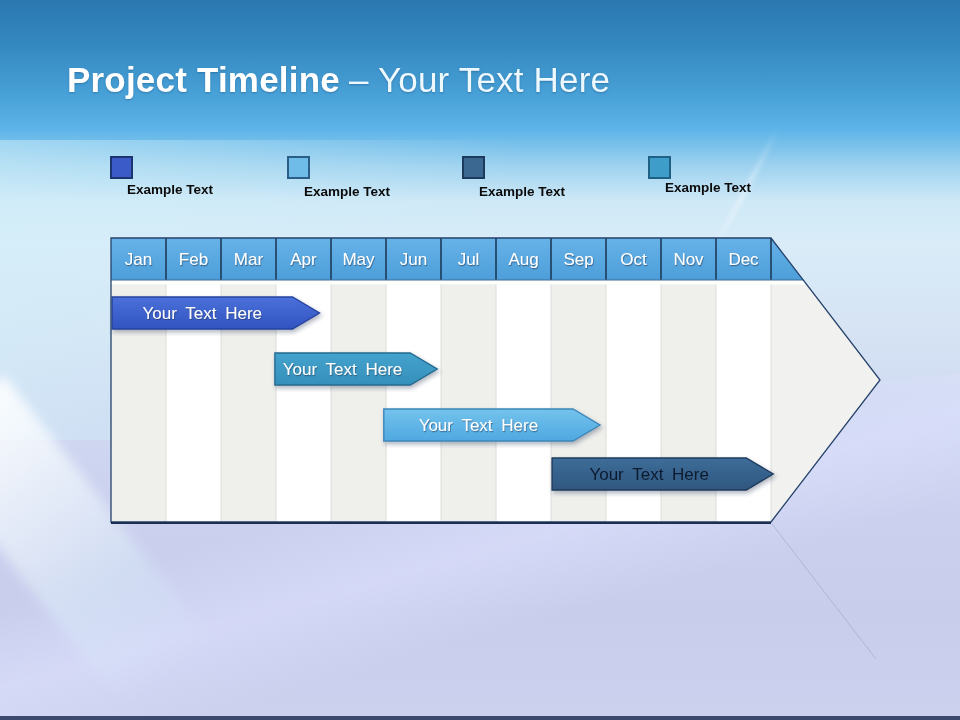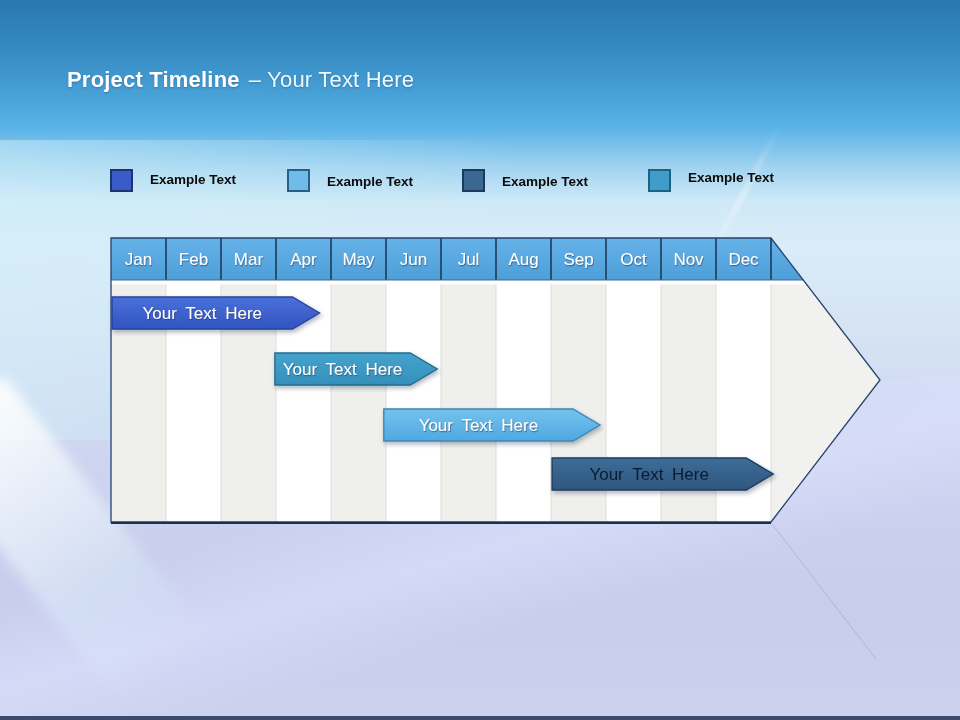--- a/index.html
+++ b/index.html
@@ -30,27 +30,27 @@
     position:absolute;left:0;top:140px;width:960px;height:300px;
     background:linear-gradient(100deg, rgba(210,240,250,.5) 0%, rgba(210,240,250,0) 52%);
     pointer-events:none;
   }
   .bottom-strip{
     position:absolute;left:0;bottom:0;width:960px;height:4px;
     background:#2e3b5e;opacity:.9;
   }
   .title{
     position:absolute;left:67px;top:58px;margin:0;
-    font-size:22px;line-height:44px;letter-spacing:.2px;
+    font-size:35px;line-height:44px;letter-spacing:.2px;
     color:#fff;text-shadow:0 1px 2px rgba(18,60,100,.35);
     white-space:nowrap;font-weight:700;
   }
   .title .rest{font-weight:400;color:#eef8ff;margin-left:9px;}
   .legend{position:absolute;left:0;top:0;width:960px;height:0;}
-  .legend-item{position:absolute;top:169px;display:flex;align-items:flex-start;}
+  .legend-item{position:absolute;top:156px;display:flex;align-items:flex-start;flex-direction:column;}
   .legend-swatch{width:19px;height:19px;border-style:solid;border-width:2px;flex:0 0 auto;}
   .legend-label{
     margin-left:17px;font-size:13.5px;font-weight:700;color:#0b0b0b;
     line-height:15px;white-space:nowrap;
   }
   svg text{font-family:"Liberation Sans",sans-serif;}
   .tl-svg{position:absolute;left:0;top:0;}
 </style>
 </head>
 <body>

